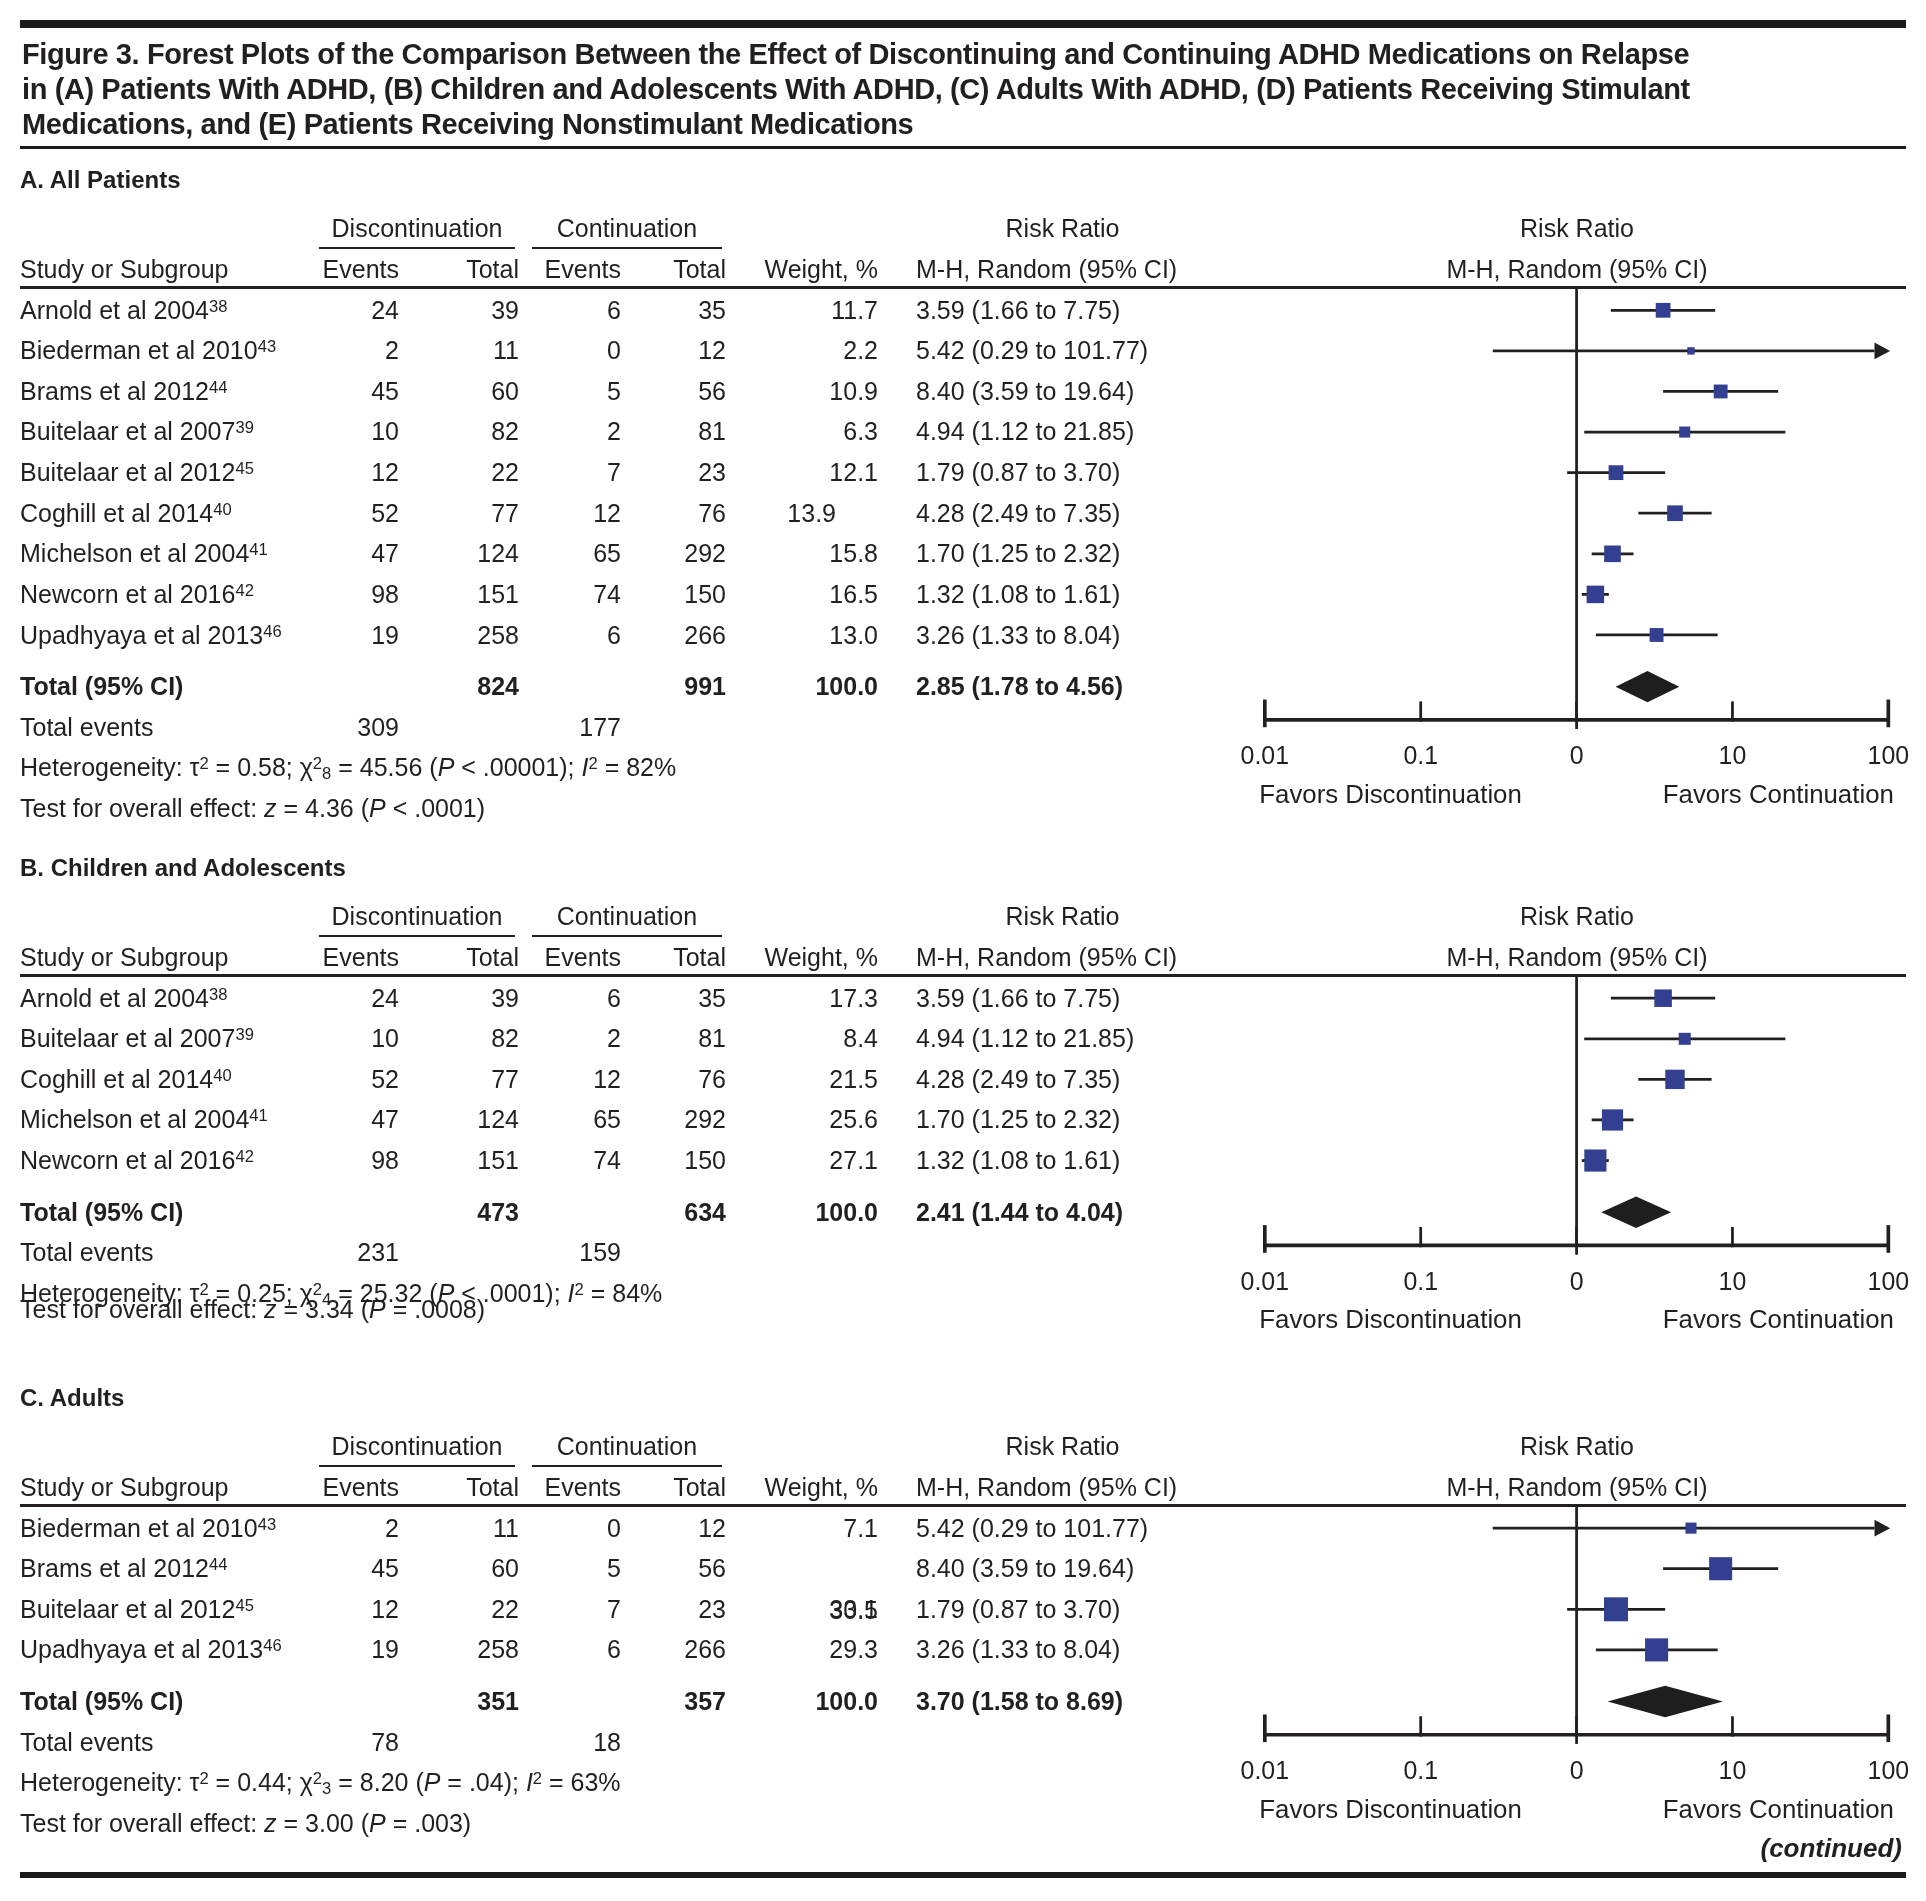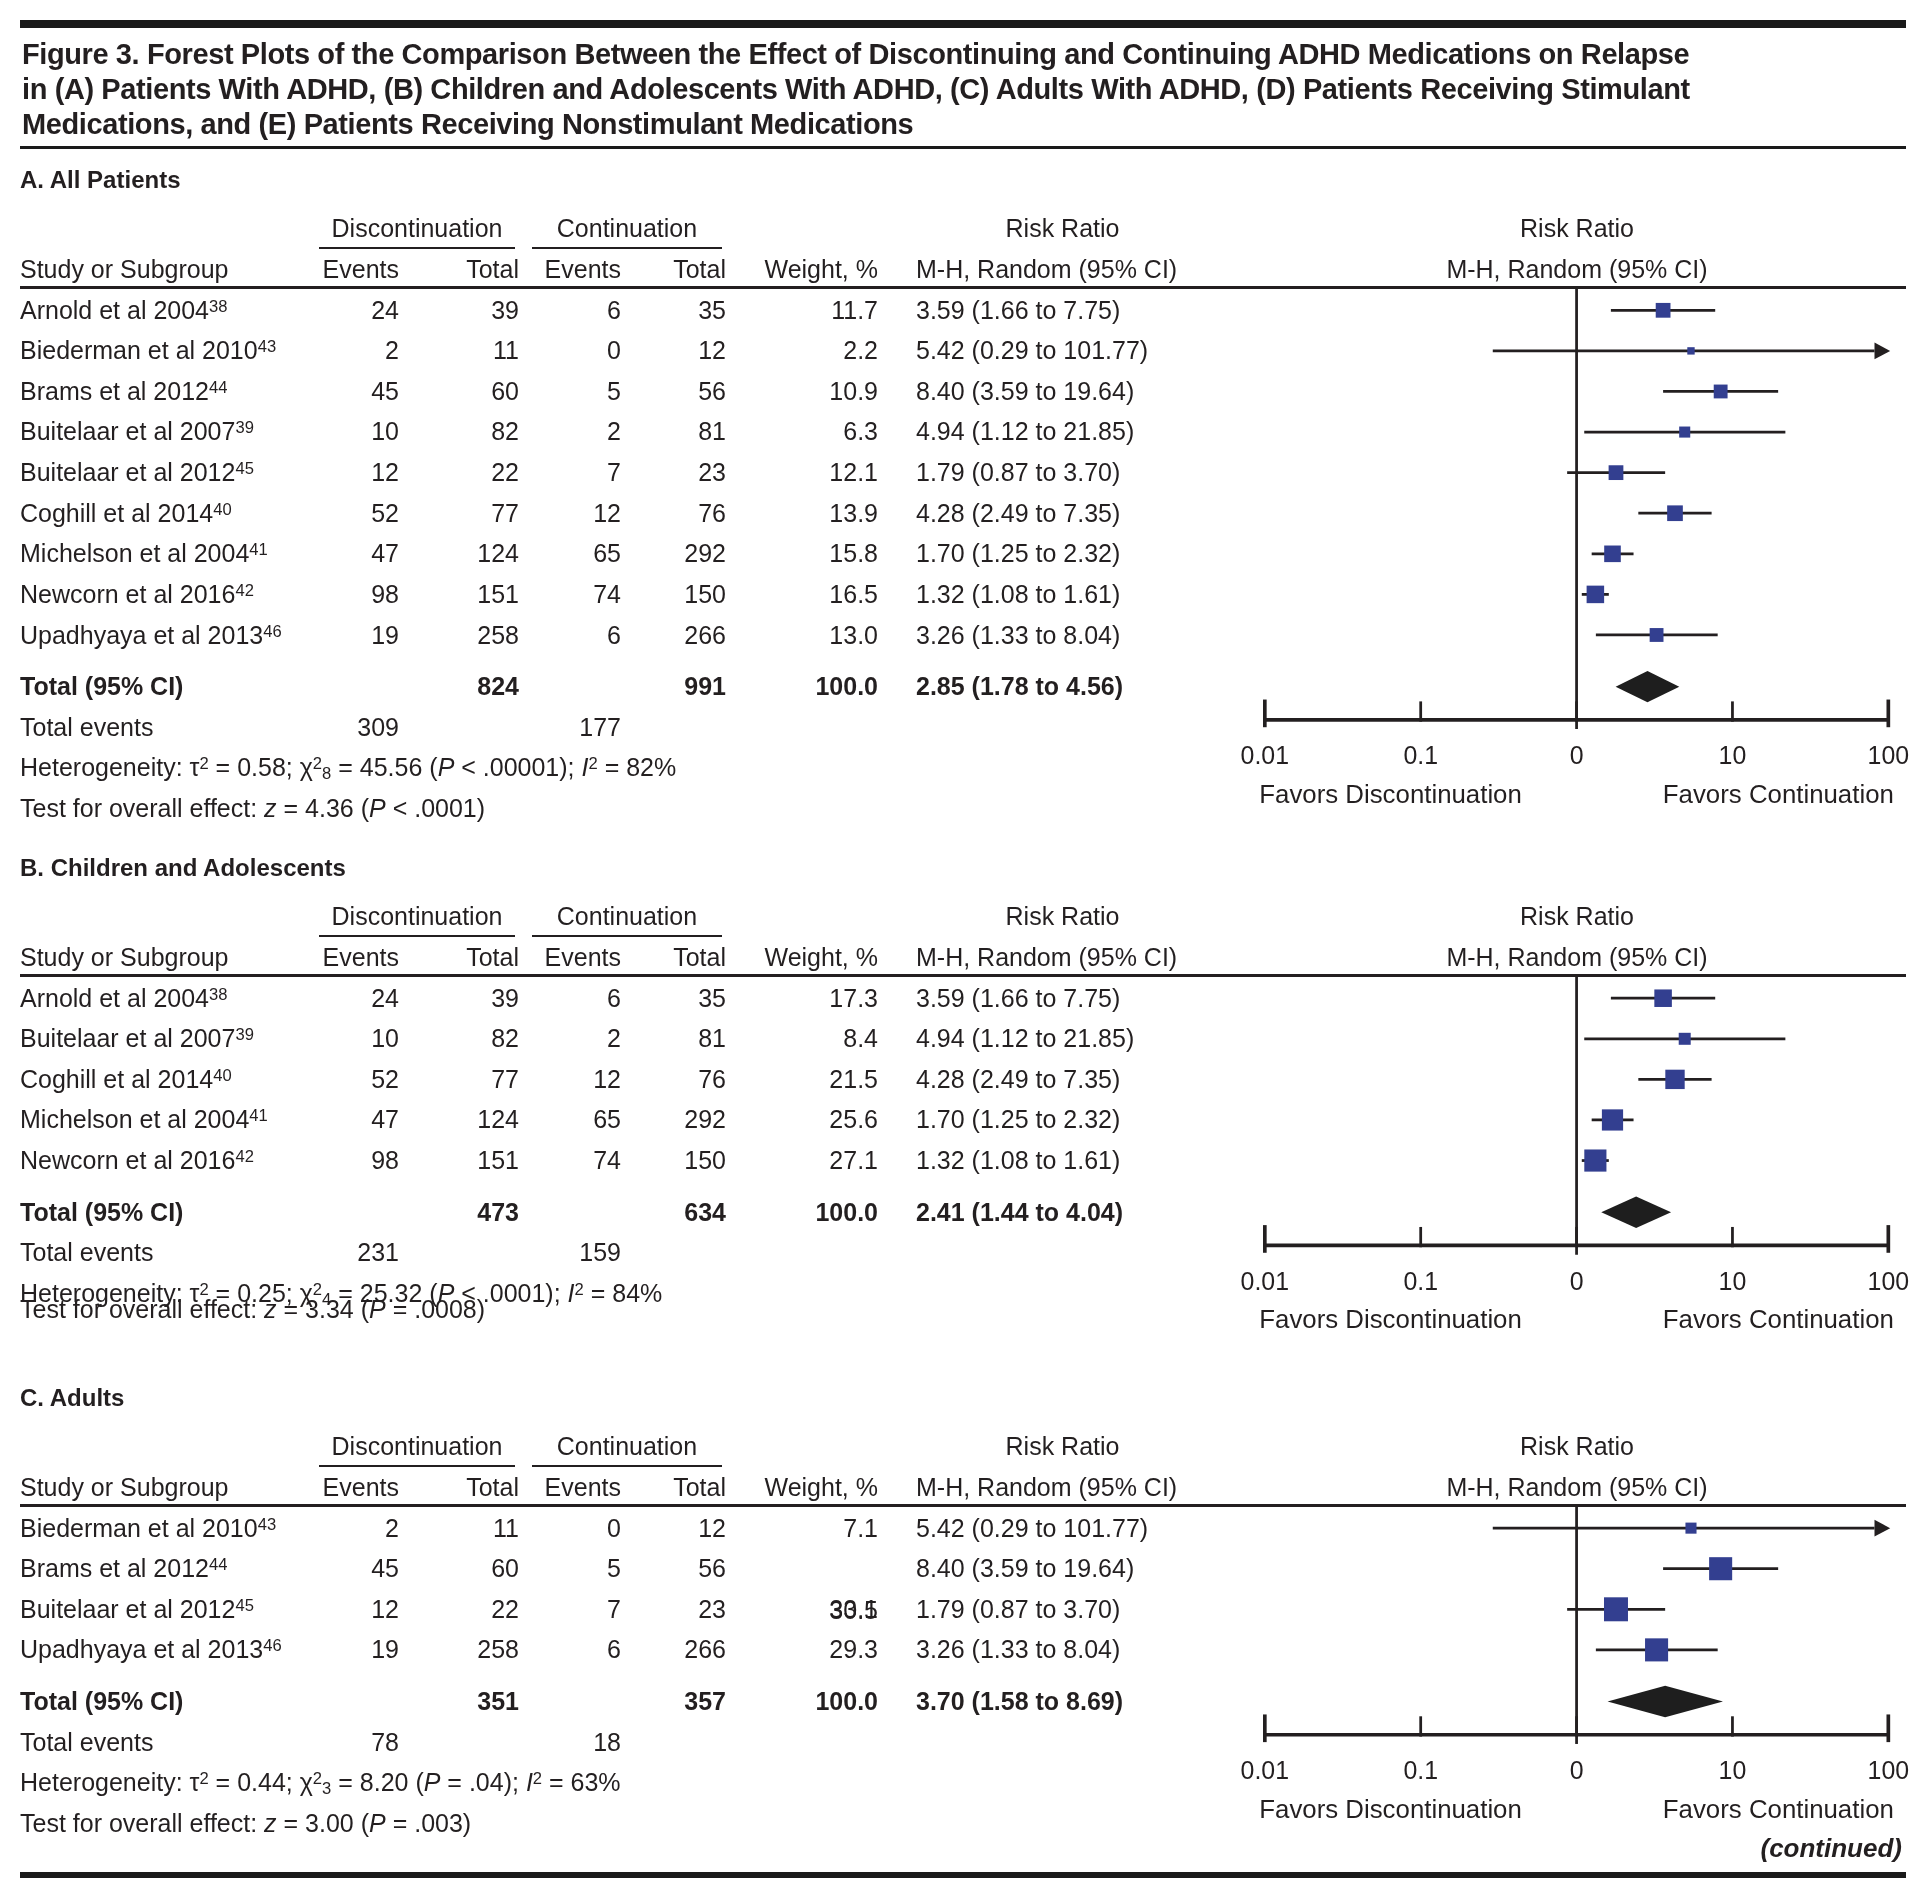--- a/index.html
+++ b/index.html
@@ -96,21 +96,21 @@
         <div class="tcell r" style="left: 620px; width: 106px;">23</div>
         <div class="tcell r" style="left: 726px; width: 152px;">12.1</div>
         <div class="tcell" style="left: 916px; width: 293px;">1.79 (0.87 to 3.70)</div>
       </div>
       <div class="trow" style="top: 327px;">
         <div class="tcell" style="left: 20px; width: 295px;"><span>Coghill et al 2014</span><sup>40</sup></div>
         <div class="tcell r" style="left: 316px; width: 83px;">52</div>
         <div class="tcell r" style="left: 399px; width: 120px;">77</div>
         <div class="tcell r" style="left: 519px; width: 102px;">12</div>
         <div class="tcell r" style="left: 620px; width: 106px;">76</div>
-        <div class="tcell r" style="left: 726px; width: 152px;">13.9</div>
+        <div class="tcell r" style="left: 684px; width: 152px;">13.9</div>
         <div class="tcell" style="left: 916px; width: 293px;">4.28 (2.49 to 7.35)</div>
       </div>
       <div class="trow" style="top: 367px;">
         <div class="tcell" style="left: 20px; width: 295px;"><span>Michelson et al 2004</span><sup>41</sup></div>
         <div class="tcell r" style="left: 316px; width: 83px;">47</div>
         <div class="tcell r" style="left: 399px; width: 120px;">124</div>
         <div class="tcell r" style="left: 519px; width: 102px;">65</div>
         <div class="tcell r" style="left: 620px; width: 106px;">292</div>
         <div class="tcell r" style="left: 726px; width: 152px;">15.8</div>
         <div class="tcell" style="left: 916px; width: 293px;">1.70 (1.25 to 2.32)</div>

